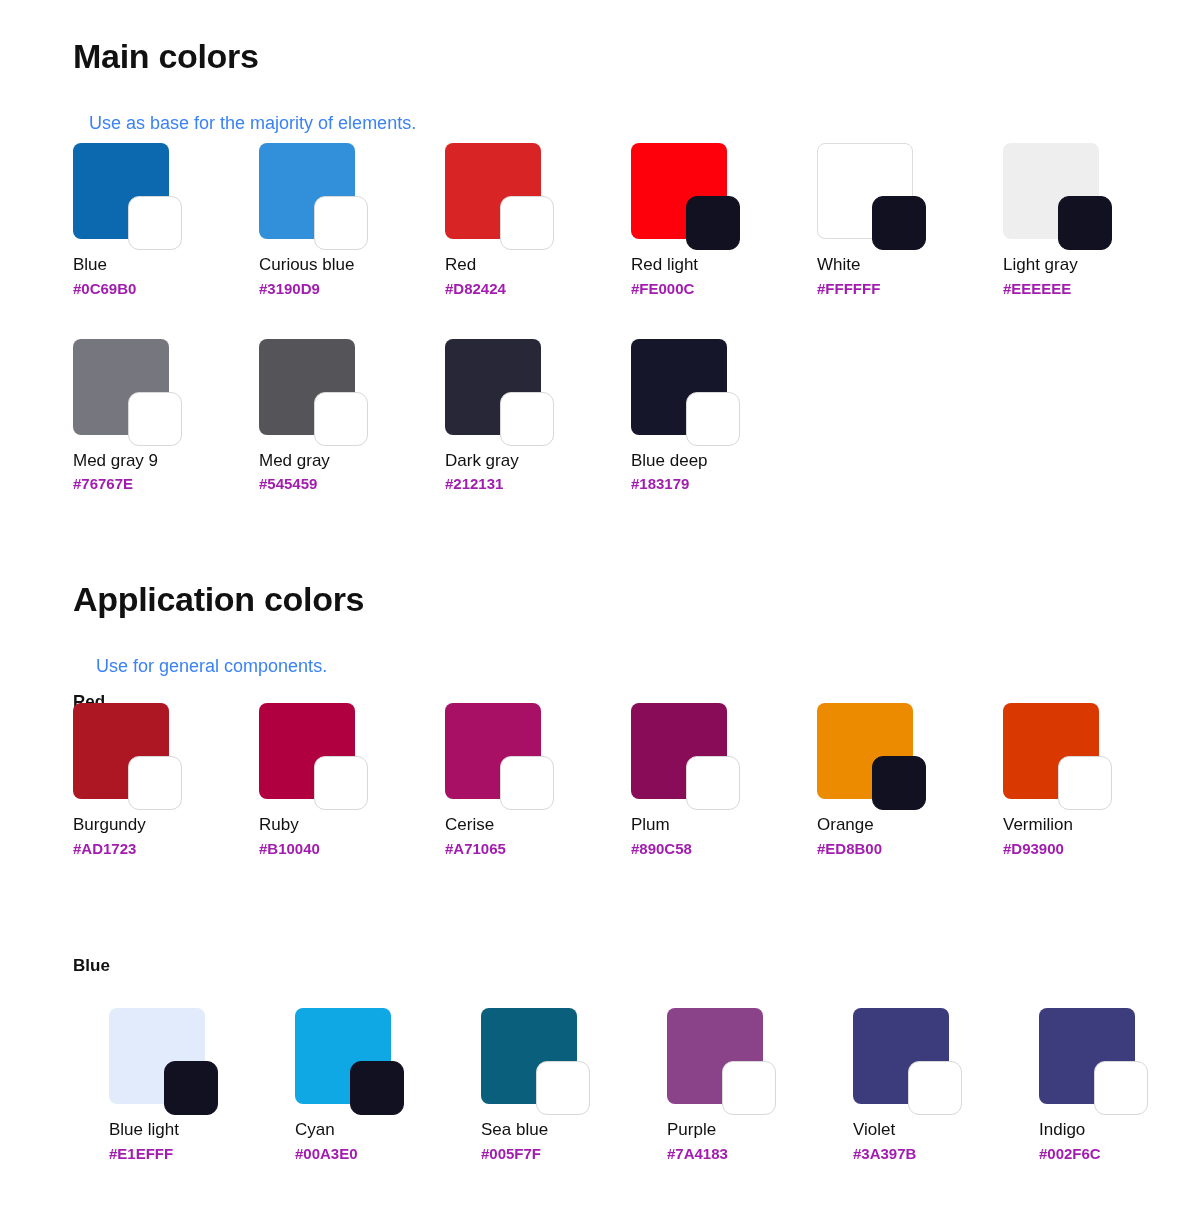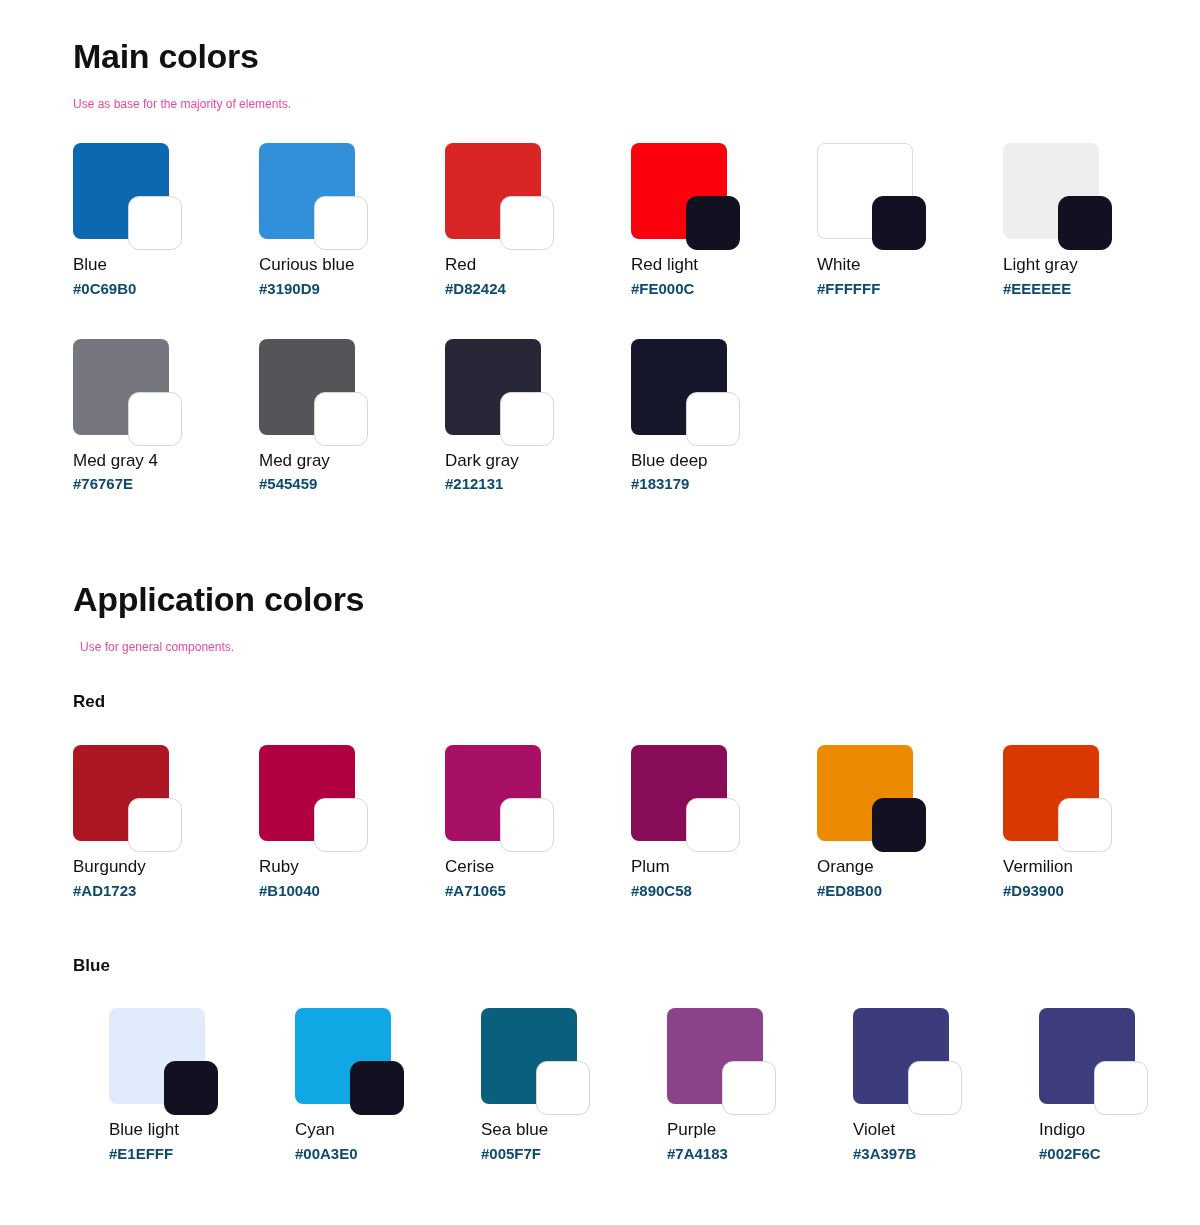--- a/index.html
+++ b/index.html
@@ -28,24 +28,24 @@
   .section-title {
     font-size: 34px;
     font-weight: 700;
     letter-spacing: -0.3px;
     line-height: 1.1;
     color: #111111;
     margin: 0;
   }
 
   .section-subtitle {
-    font-size: 12px;
+    font-size: 18px;
     font-weight: 400;
-    color: #ec4899;
-    margin: 0;
+    color: #3b82f6;
+    margin: 16px;
     line-height: 1.2;
   }
 
   .group-title {
     font-size: 17px;
     font-weight: 700;
     color: #111111;
     margin: 0;
     line-height: 1.2;
   }
@@ -104,37 +104,37 @@
     font-weight: 400;
     color: #111111;
     line-height: 1.15;
     margin: 0;
     white-space: nowrap;
   }
 
   .swatch-hex {
     font-size: 15px;
     font-weight: 700;
-    color: #0c4a6e;
+    color: #a21caf;
     line-height: 1.15;
     margin: 5px 0 0 0;
     white-space: nowrap;
   }
 
   
   #main-colors-title      { position: absolute; left: 73px; top: 38px; }
   #main-colors-subtitle   { position: absolute; left: 73px; top: 97px; }
   #main-colors-grid       { position: absolute; left: 73px; top: 143px; }
   #main-colors-grid .swatch { margin-bottom: 42px; }
 
   #application-colors-title    { position: absolute; left: 73px; top: 581px; }
   #application-colors-subtitle { position: absolute; left: 80px; top: 640px; }
 
   #group-red-title  { position: absolute; left: 73px; top: 692px; }
-  #group-red-grid   { position: absolute; left: 73px; top: 745px; }
+  #group-red-grid   { position: absolute; left: 73px; top: 703px; }
 
   #group-blue-title { position: absolute; left: 73px; top: 956px; }
   #group-blue-grid  { position: absolute; left: 73px; top: 1008px; margin-left: 36px; }
 </style>
 </head>
 <body>
 
 <div class="page">
 
   <h1 id="main-colors-title" class="section-title">Main colors</h1>
@@ -188,21 +188,21 @@
           <div class="swatch-badge dark"></div>
         </div>
         <div class="swatch-name">Light gray</div>
         <div class="swatch-hex">#EEEEEE</div>
       </div>
       <div class="swatch">
         <div class="swatch-art">
           <div class="swatch-main" style="background: rgb(118, 118, 126);"></div>
           <div class="swatch-badge light"></div>
         </div>
-        <div class="swatch-name">Med gray 4</div>
+        <div class="swatch-name">Med gray 9</div>
         <div class="swatch-hex">#76767E</div>
       </div>
       <div class="swatch">
         <div class="swatch-art">
           <div class="swatch-main" style="background: rgb(84, 84, 89);"></div>
           <div class="swatch-badge light"></div>
         </div>
         <div class="swatch-name">Med gray</div>
         <div class="swatch-hex">#545459</div>
       </div>

